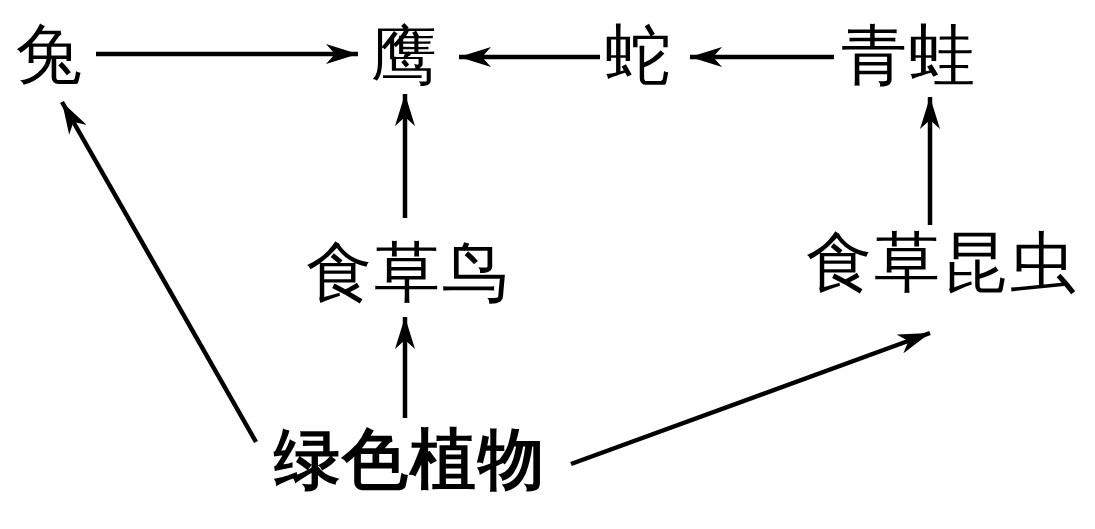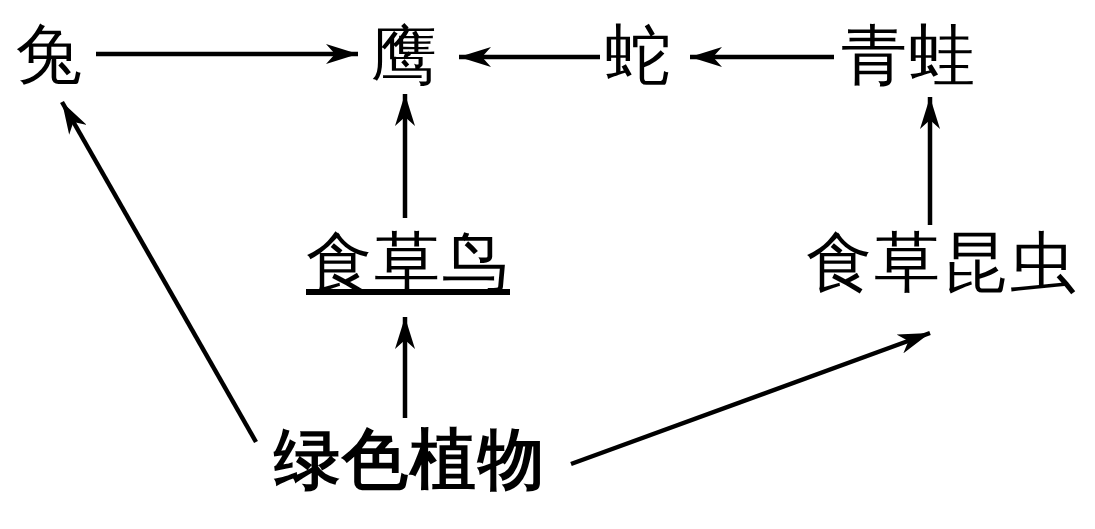--- a/index.html
+++ b/index.html
@@ -53,17 +53,17 @@
         <line x1="405" y1="418" x2="405" y2="317" stroke="#000000" stroke-width="4.5" marker-end="url(#arrowhead)"></line>
         <line x1="256" y1="442" x2="62" y2="102" stroke="#000000" stroke-width="4.5" marker-end="url(#arrowhead)"></line>
         <line x1="571" y1="464" x2="930" y2="333" stroke="#000000" stroke-width="4.5" marker-end="url(#arrowhead)"></line>
       </g>
   </svg>
 
   <div class="node" style="left: 16px; top: 20px; color: rgb(0, 0, 0);">兔</div>
   <div class="node" style="left: 371px; top: 21px; color: rgb(0, 0, 0);">鹰</div>
   <div class="node" style="left: 605px; top: 21px; color: rgb(0, 0, 0);">蛇</div>
   <div class="node" style="left: 841px; top: 21px; color: rgb(0, 0, 0);">青蛙</div>
-  <div class="node" style="left: 306px; top: 228px; color: rgb(0, 0, 0); text-decoration: underline;">食草鸟</div>
+  <div class="node" style="left: 306px; top: 238px; color: rgb(0, 0, 0);">食草鸟</div>
   <div class="node" style="left: 806px; top: 228px; color: rgb(0, 0, 0); text-align: center;">食草昆虫</div>
   <div class="node" style="left: 274px; top: 425px; color: rgb(0, 0, 0); font-weight: bold;">绿色植物</div>
 
 </div>
 
 </body></html>

